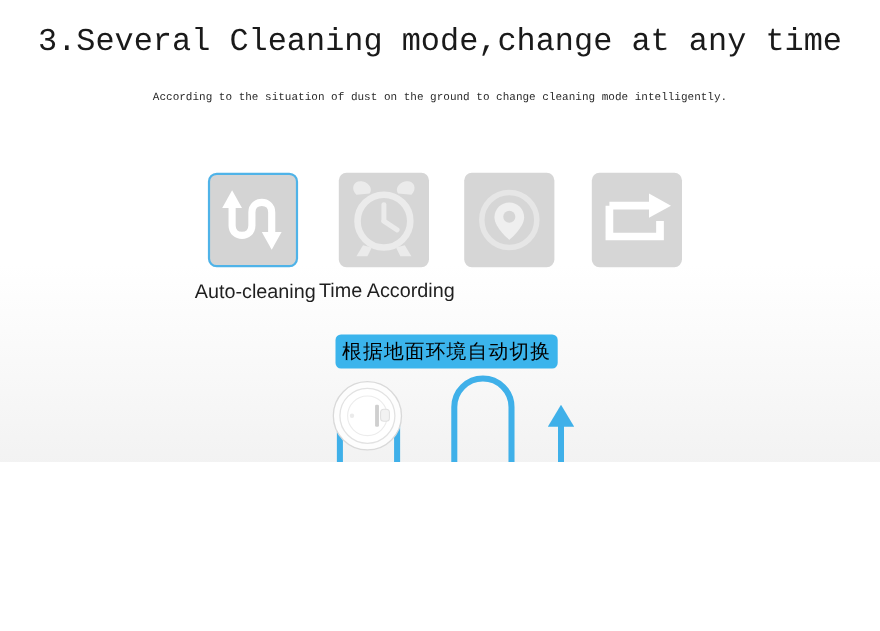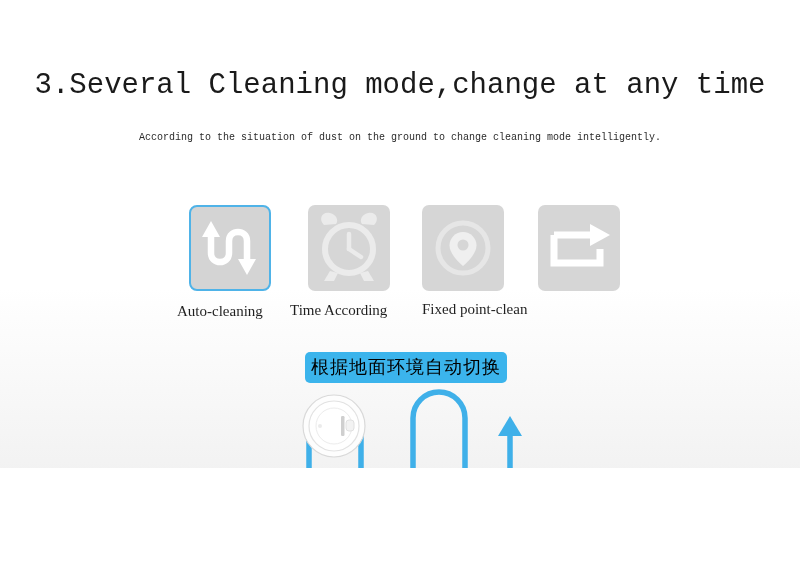--- a/index.html
+++ b/index.html
@@ -15,21 +15,20 @@
   }
   #page {
     position: relative;
     width: 800px;
     height: 420px;
     background: linear-gradient(to bottom,
         #ffffff 0px, #ffffff 240px,
         #fbfbfb 300px, #f6f6f6 370px,
         #f1f1f1 440px, #eef0ef 500px, #eceeed 574px);
     overflow: hidden;
-    margin-top: 48px;
   }
 
   
   .title {
     position: absolute;
     left: 0;
     top: 20px;
     width: 800px;
     text-align: center;
     font-family: "Liberation Mono", "DejaVu Sans Mono", monospace;
@@ -71,22 +70,22 @@
   }
   .tile.selected {
     background: #d4d4d4;
     border: 2px solid #4fb3e8;
     border-radius: 8px;
   }
   .tile svg { display: block; }
 
   .tile-label {
     position: absolute;
-    font-family: Liberation Serif, serif;
-    font-size: 15px;
+    font-family: Liberation Sans, sans-serif;
+    font-size: 18px;
     color: #1f1f1f;
     white-space: pre;
     text-align: right;
   }
 
   
   .badge {
     position: absolute;
     left: 305px;
     top: 304px;
@@ -164,21 +163,20 @@
       <svg width="82" height="86" viewBox="0 0 82 86">
         <path d="M16 30 L16 58 L62 58 L62 44" fill="none" stroke="#ffffff" stroke-width="7" stroke-linecap="butt" stroke-linejoin="miter"></path>
         <path d="M16 30 L54 30" fill="none" stroke="#ffffff" stroke-width="7"></path>
         <polygon points="72,30 52,19 52,41" fill="#ffffff"></polygon>
       </svg>
     </div>
   </div>
 
   <div class="tile-label" style="left:177px; top:255px;">Auto-cleaning</div>
   <div class="tile-label" style="left:290px; top:254px;">Time According</div>
-  <div class="tile-label" style="left:422px; top:253px;">Fixed point-clean</div>
 
   <div class="badge">根据地面环境自动切换</div>
 
   <div class="stage">
     <svg width="800" height="244" viewBox="0 0 800 244">
 
       <g fill="none" stroke="#3fb0e9" stroke-width="5.5" stroke-linecap="butt" stroke-linejoin="round">
 
         <path d="M309 40 L309 174"></path>
 

